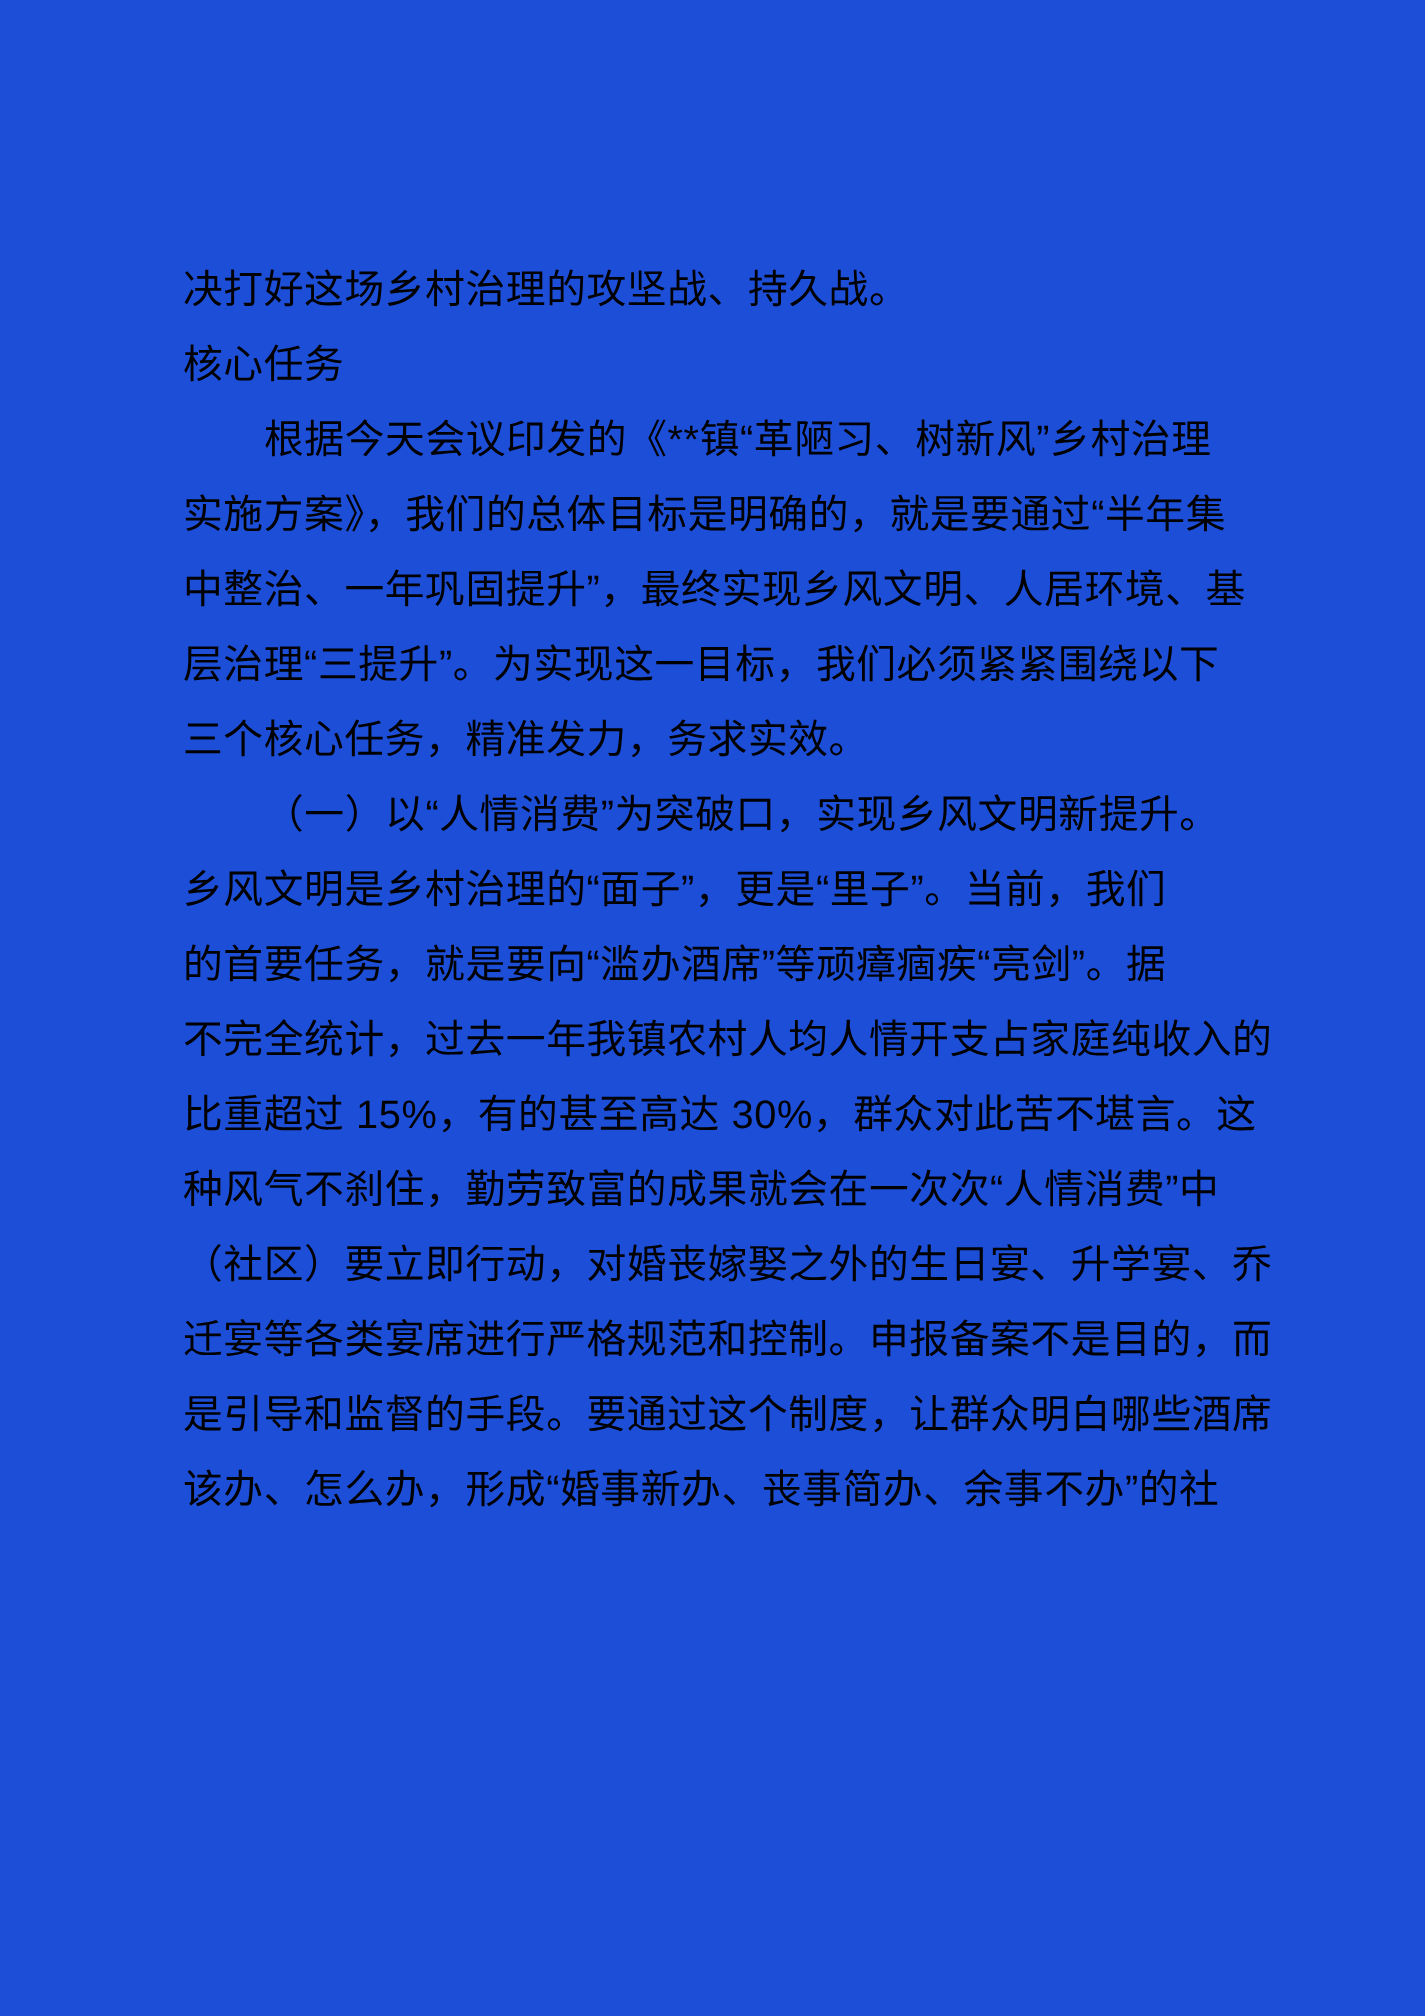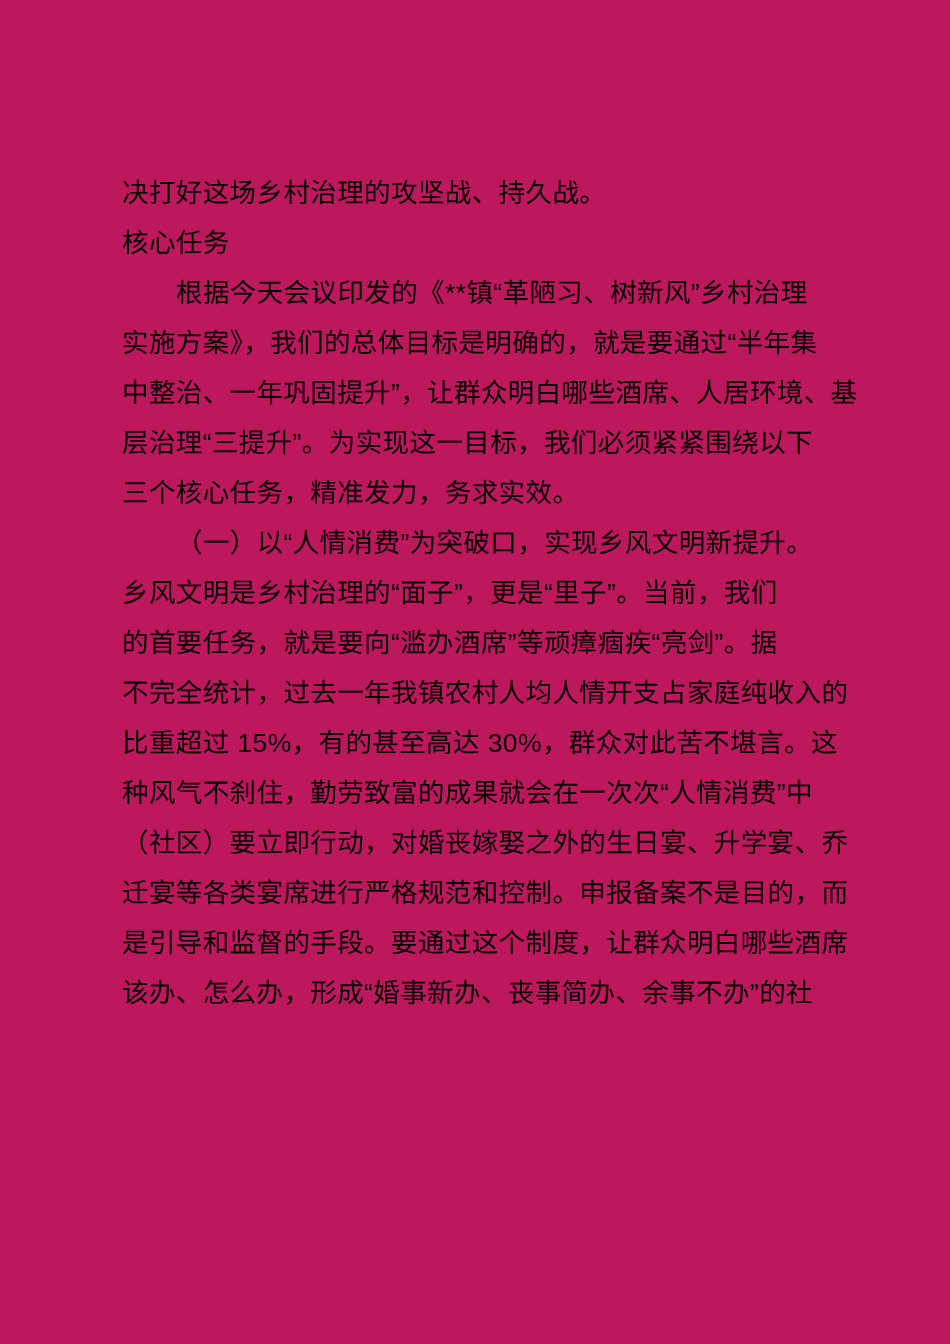--- a/index.html
+++ b/index.html
@@ -4,21 +4,21 @@
 <style>
   html, body {
     margin: 0;
     padding: 0;
     background: #ffffff;
   }
   .page {
     position: relative;
     width: 950px;
     height: 1344px;
-    background: #be185d;
+    background: #1d4ed8;
     overflow: hidden;
   }
   .text-block {
     position: absolute;
     left: 122px;
     top: 168px;
     width: 732px;
     font-family: "Liberation Sans", "DejaVu Sans", sans-serif;
     font-size: 26.5px;
     line-height: 50px;
@@ -38,21 +38,21 @@
 </style>
 </head>
 <body>
 
 <div class="page">
   <div class="text-block" id="text-block">
       <div class="line">决打好这场乡村治理的攻坚战、持久战。</div>
       <div class="line">核心任务</div>
       <div class="line indent">根据今天会议印发的《**镇“革陋习、树新风”乡村治理</div>
       <div class="line">实施方案》，我们的总体目标是明确的，就是要通过“半年集</div>
-      <div class="line">中整治、一年巩固提升”，让群众明白哪些酒席、人居环境、基</div>
+      <div class="line">中整治、一年巩固提升”，最终实现乡风文明、人居环境、基</div>
       <div class="line">层治理“三提升”。为实现这一目标，我们必须紧紧围绕以下</div>
       <div class="line">三个核心任务，精准发力，务求实效。</div>
       <div class="line indent">（一）以“人情消费”为突破口，实现乡风文明新提升。</div>
       <div class="line">乡风文明是乡村治理的“面子”，更是“里子”。当前，我们</div>
       <div class="line">的首要任务，就是要向“滥办酒席”等顽瘴痼疾“亮剑”。据</div>
       <div class="line">不完全统计，过去一年我镇农村人均人情开支占家庭纯收入的</div>
       <div class="line">比重超过 15%，有的甚至高达 30%，群众对此苦不堪言。这</div>
       <div class="line">种风气不刹住，勤劳致富的成果就会在一次次“人情消费”中</div>
       <div class="line">（社区）要立即行动，对婚丧嫁娶之外的生日宴、升学宴、乔</div>
       <div class="line">迁宴等各类宴席进行严格规范和控制。申报备案不是目的，而</div>

